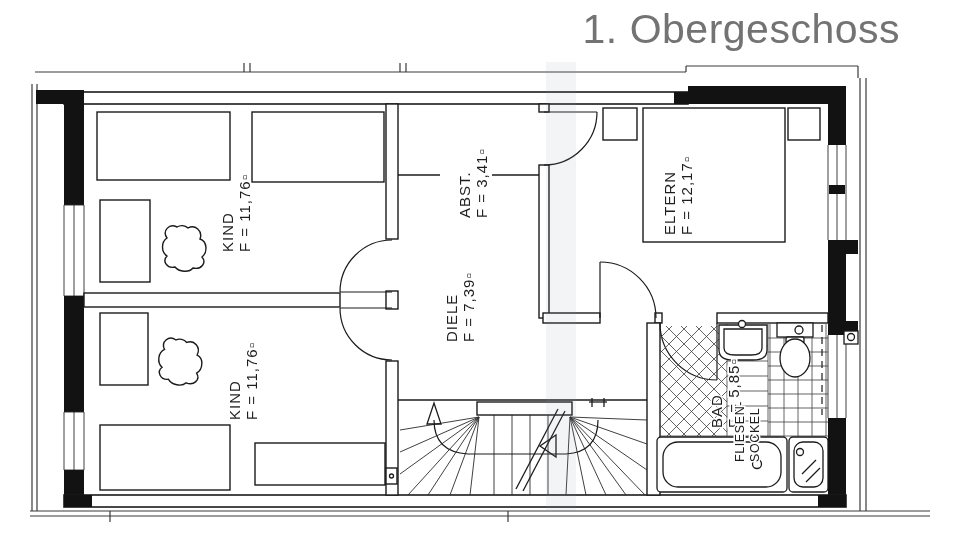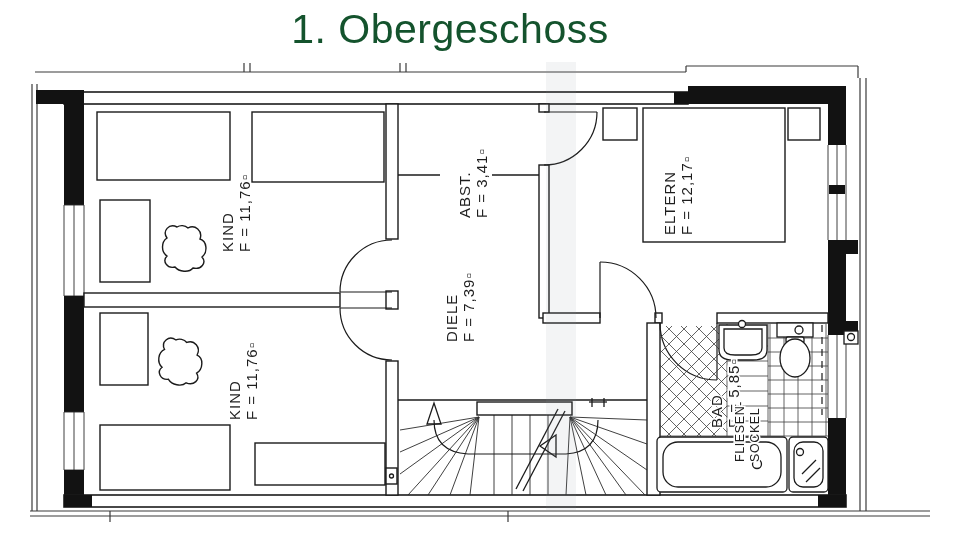--- a/index.html
+++ b/index.html
@@ -1,19 +1,19 @@
 <!DOCTYPE html>
 <html><head>
 <meta charset="utf-8">
 <style>
   html,body{margin:0;padding:0;background:#fff;}
   #stage{position:relative;width:960px;height:540px;background:#ffffff;overflow:hidden;
          font-family:"Liberation Sans",sans-serif;}
-  .title{position:absolute;top:6px;left:0;width:900px;text-align:center;
-         font-size:41px;font-weight:500;letter-spacing:.5px;color:#14532d;}
+  .title{position:absolute;top:6px;left:0;width:900px;text-align:right;
+         font-size:41px;font-weight:500;letter-spacing:.5px;color:#737373;}
   svg{position:absolute;left:0;top:0;}
   .wall{fill:#ffffff;stroke:#1b1b1b;stroke-width:1.6;}
   .iwall{fill:#ffffff;stroke:#1b1b1b;stroke-width:1.4;}
   .blk{fill:#121212;stroke:none;}
   .ln{stroke:#1b1b1b;stroke-width:1.3;fill:none;}
   .thin{stroke:#2a2a2a;stroke-width:0.9;fill:none;}
   .eave{stroke:#3a3a3a;stroke-width:1.2;fill:none;}
   .furn{fill:#ffffff;stroke:#1b1b1b;stroke-width:1.4;}
   .grid{stroke:#3c3c3c;stroke-width:0.8;fill:none;}
   .fix{fill:#ffffff;stroke:#1b1b1b;stroke-width:1.3;}

